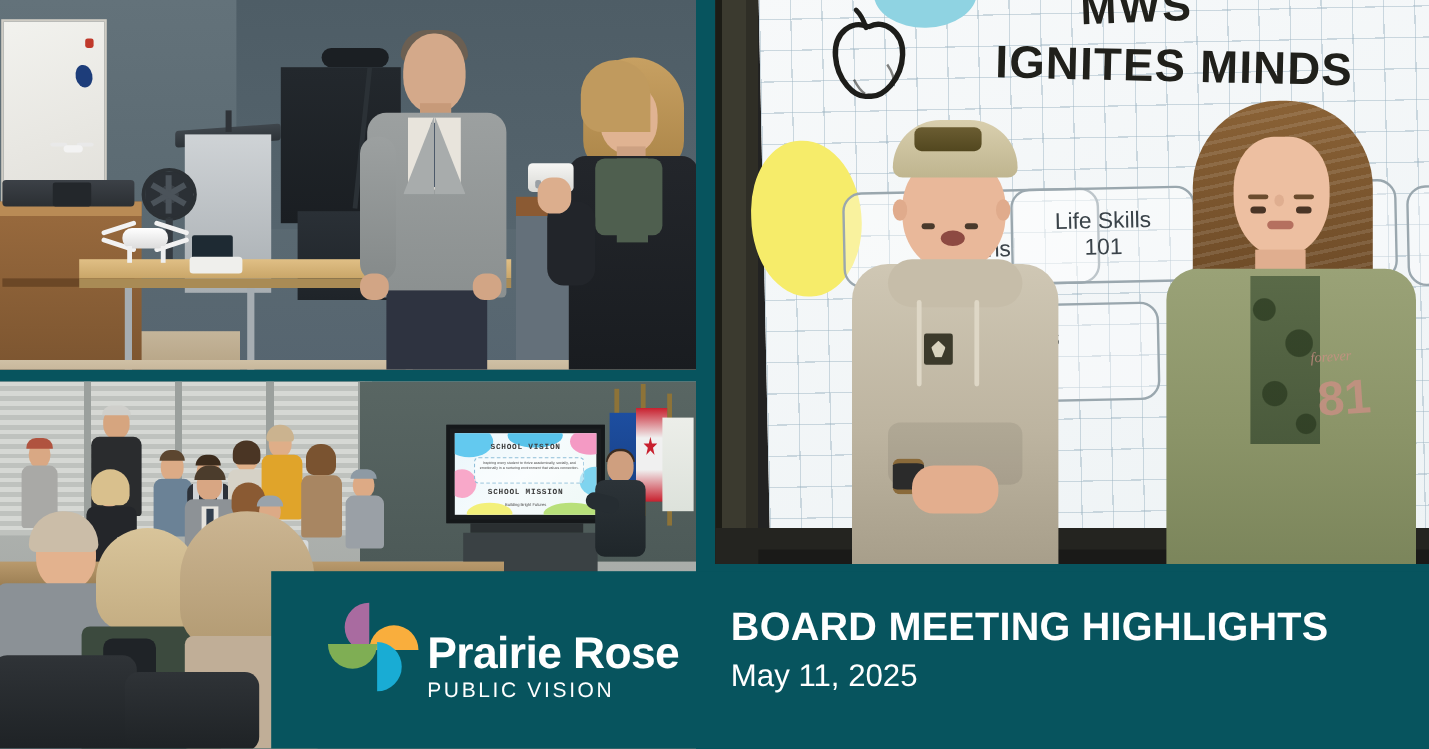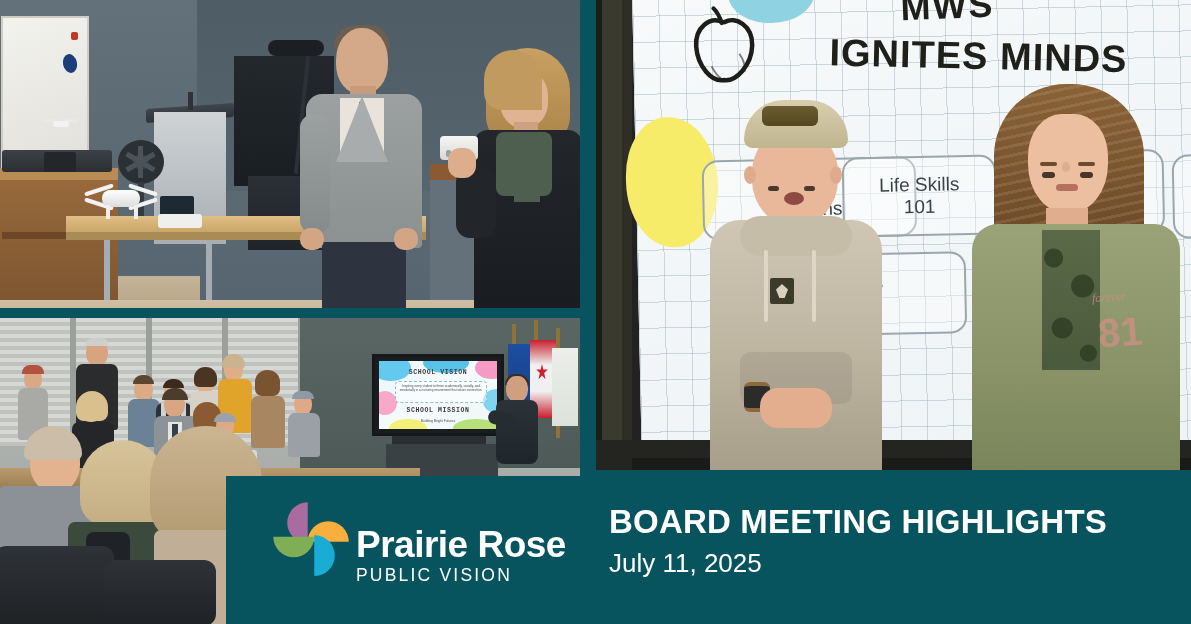--- a/index.html
+++ b/index.html
@@ -585,17 +585,17 @@
         </svg>
       </div>
       <div id="brand-text">
         <div class="brand-name">Prairie Rose</div>
         <div class="brand-sub">PUBLIC VISION</div>
       </div>
     </div>
 
     <div id="headline-block">
       <div class="headline">BOARD MEETING HIGHLIGHTS</div>
-      <div class="subhead">July 11, 2025</div>
+      <div class="subhead">May 11, 2025</div>
     </div>
   </div>
 
 </div>
 
 </body></html>

